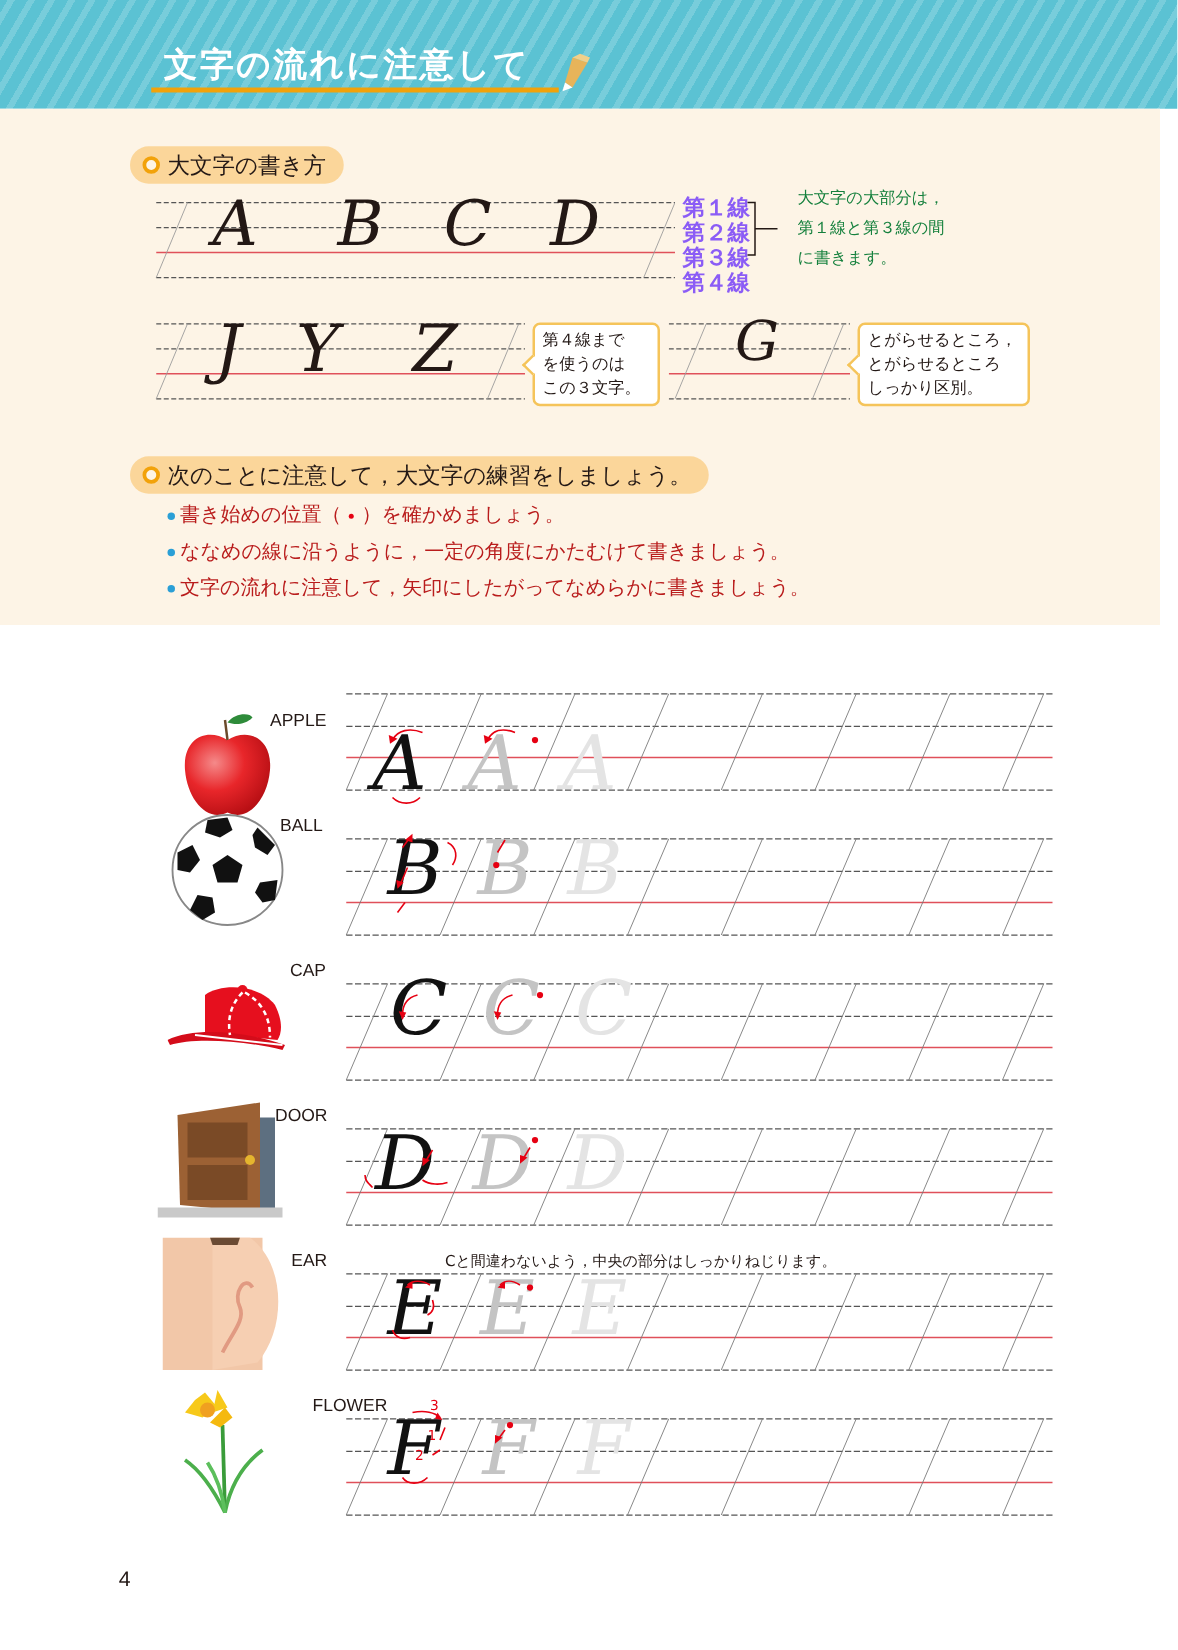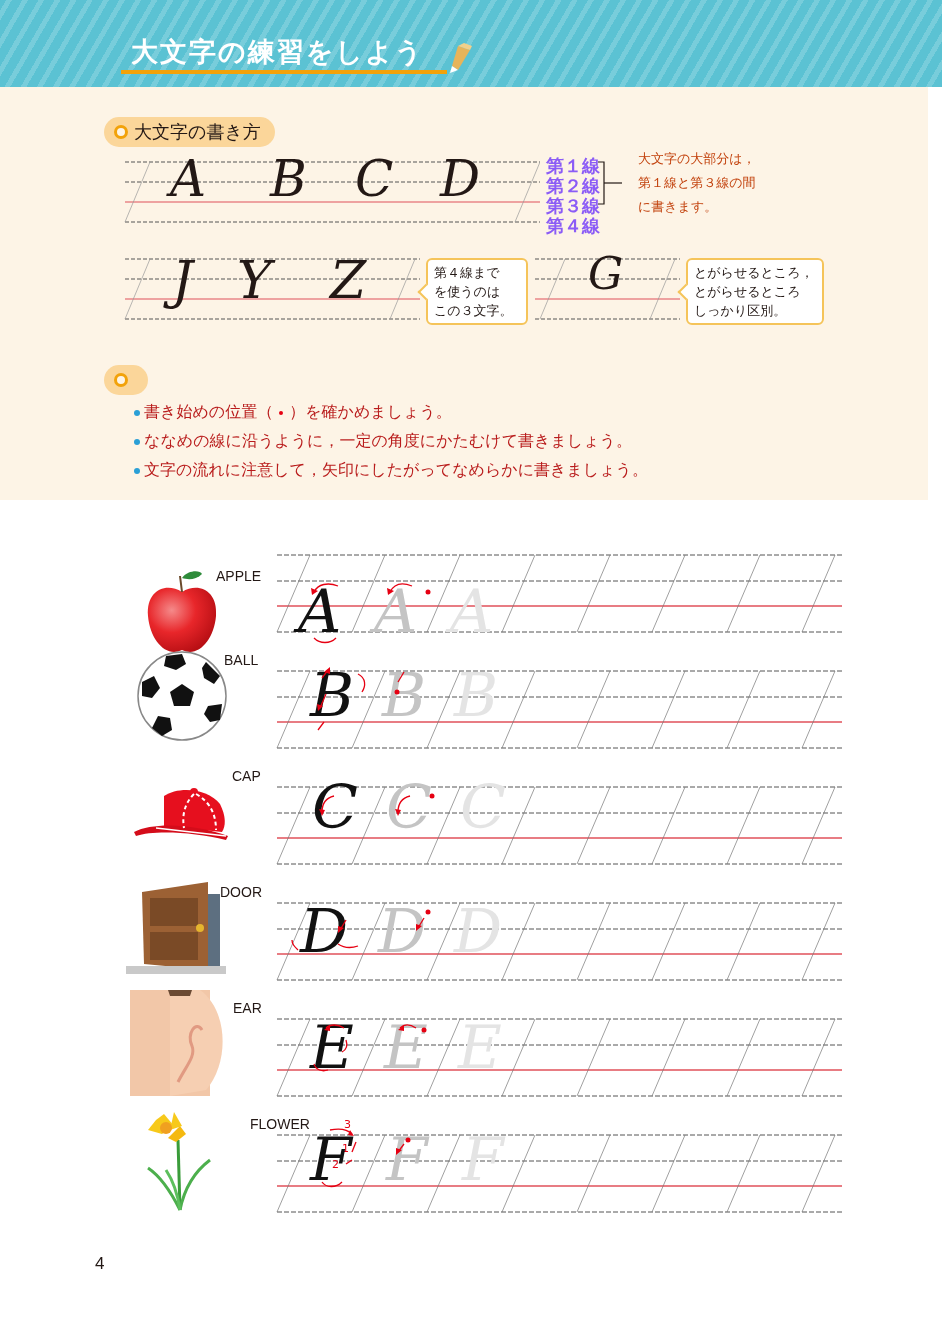--- a/index.html
+++ b/index.html
@@ -7,36 +7,36 @@
   .abs { position:absolute; }
   .header { left:0; top:0; width:942px; height:87px;
     background: repeating-linear-gradient(-60deg, #5bc2d3 0px, #5bc2d3 9px, #78cddb 9px, #78cddb 14px); }
   .title { left:131px; top:34px; font-size:27px; font-weight:bold; color:#ffffff; letter-spacing:2px; }
   .title-underline { left:121px; top:70px; width:326px; height:4px; background:#f2a20a; }
   .pencil { left:448px; top:42px; }
   .panel { left:0; top:87px; width:928px; height:413px; background:#fdf4e6; }
   .pill { background:#fbd69a; border-radius:16px; height:30px; display:flex; align-items:center; padding:0 14px 0 10px; font-size:18px; color:#231815; }
   .ring { width:8px; height:8px; border:3px solid #f2a20a; border-radius:50%; background:#fdf4e6; margin-right:6px; flex:none; }
   .line-label { font-size:18px; font-weight:bold; color:#8b5cf6; }
-  .note { font-size:13px; line-height:24px; color:#c2410c; }
+  .note { font-size:13px; line-height:24px; color:#15803d; }
   .callout { background:#ffffff; border:2px solid #f5c45a; border-radius:6px; font-size:13px; line-height:19px; padding:3px 6px; color:#231815; }
   .callout:before { content:""; position:absolute; left:-8px; top:26px; width:10px; height:10px; background:#ffffff; border-left:2px solid #f5c45a; border-bottom:2px solid #f5c45a; transform:rotate(45deg); }
   .bullet { font-size:16px; color:#b91c1c; display:flex; align-items:center; }
   .dot-blue { width:6px; height:6px; background:#2a9fd6; border-radius:50%; margin-right:4px; flex:none; }
   .red-dot { display:inline-block; width:4px; height:4px; background:#e60012; border-radius:50%; margin:0 6px; vertical-align:middle; }
   .word { font-family:"Liberation Sans", sans-serif; font-size:14px; color:#231815; }
   .hint { font-size:12px; color:#231815; }
   .pagenum { left:95px; top:1254px; font-family:"Liberation Sans", sans-serif; font-size:17px; color:#231815; }
   .cursive { font-family:"DejaVu Serif", serif; font-style:italic; }
 </style>
 </head>
 <body>
 
 <div class="abs header"></div>
-<div class="abs title">大文字の練習をしよう</div>
+<div class="abs title">文字の流れに注意して</div>
 <div class="abs title-underline"></div>
 <svg class="abs pencil" width="26" height="32" viewBox="0 0 26 32">
   <polygon points="10,4 22,8 10,28 4,24" fill="#e7b45a"></polygon>
   <polygon points="16,1 24,4 22,8 10,4" fill="#f2d08a"></polygon>
   <polygon points="4,24 10,28 2,31" fill="#ffffff"></polygon>
 </svg>
 
 <div class="abs panel"></div>
 
 <div class="abs pill" style="left:104px;top:117px;">
@@ -98,20 +98,21 @@
 </svg>
 <div class="abs cursive" style="left:588px;top:248px;font-size:44px;">G</div>
 <div class="abs callout" style="left:686px;top:258px;width:122px;">
   <div>とがらせるところ，</div>
   <div>とがらせるところ</div>
   <div>しっかり区別。</div>
 </div>
 
 <div class="abs pill" style="left:104px;top:365px;">
   <span class="ring"></span>
+  <span>次のことに注意して，大文字の練習をしましょう。</span>
 </div>
 <div class="abs bullet" style="left:134px;top:402px;">
   <span class="dot-blue"></span>
   <span>書き始めの位置（</span>
   <span class="red-dot"></span>
   <span>）を確かめましょう。</span>
 </div>
 <div class="abs bullet" style="left:134px;top:431px;">
   <span class="dot-blue"></span>
   <span>ななめの線に沿うように，一定の角度にかたむけて書きましょう。</span>
@@ -248,20 +249,21 @@
 </div>
 
 <div class="abs" style="left:120px;top:990px;width:720px;height:110px;">
   <svg class="abs" style="left:10px;top:0px;" width="96" height="108">
     <rect x="0" y="0" width="80" height="106" fill="#f2c7a8"></rect>
     <path d="M40,0 L70,0 C98,20 100,72 76,100 L40,106 Z" fill="#f6cfb2"></path>
     <path d="M38,0 L62,0 L60,6 L40,6 Z" fill="#6b4b34"></path>
     <path d="M72,40 C66,30 56,44 62,56 C66,66 56,76 48,92" fill="none" stroke="#e19a82" stroke-width="3"></path>
   </svg>
   <div class="abs word" style="left:113px;top:10px;">EAR</div>
+  <div class="abs hint" style="left:236px;top:11px;">Cと間違わないよう，中央の部分はしっかりねじります。</div>
   <div class="abs cursive" style="left:190px;top:22px;font-size:60px;color:#111;">E</div>
   <div class="abs cursive" style="left:264px;top:22px;font-size:60px;color:#c4c4c4;">E</div>
   <div class="abs cursive" style="left:338px;top:22px;font-size:60px;color:#e4e4e4;">E</div>
   <svg class="abs" style="left:190px;top:30px;" width="140" height="60">
     <path d="M34,8 C28,4 20,4 16,8" fill="none" stroke="#e60012" stroke-width="1.3"></path>
       <polygon points="14,10 20,5 20,11" fill="#e60012"></polygon>
     <path d="M36,20 C38,26 36,30 32,32" fill="none" stroke="#e60012" stroke-width="1.3"></path>
     <path d="M4,44 C6,50 12,52 18,50" fill="none" stroke="#e60012" stroke-width="1.3"></path>
     <path d="M106,8 C100,4 94,4 90,8" fill="none" stroke="#e60012" stroke-width="1.3"></path>
       <polygon points="88,10 94,5 94,11" fill="#e60012"></polygon>

